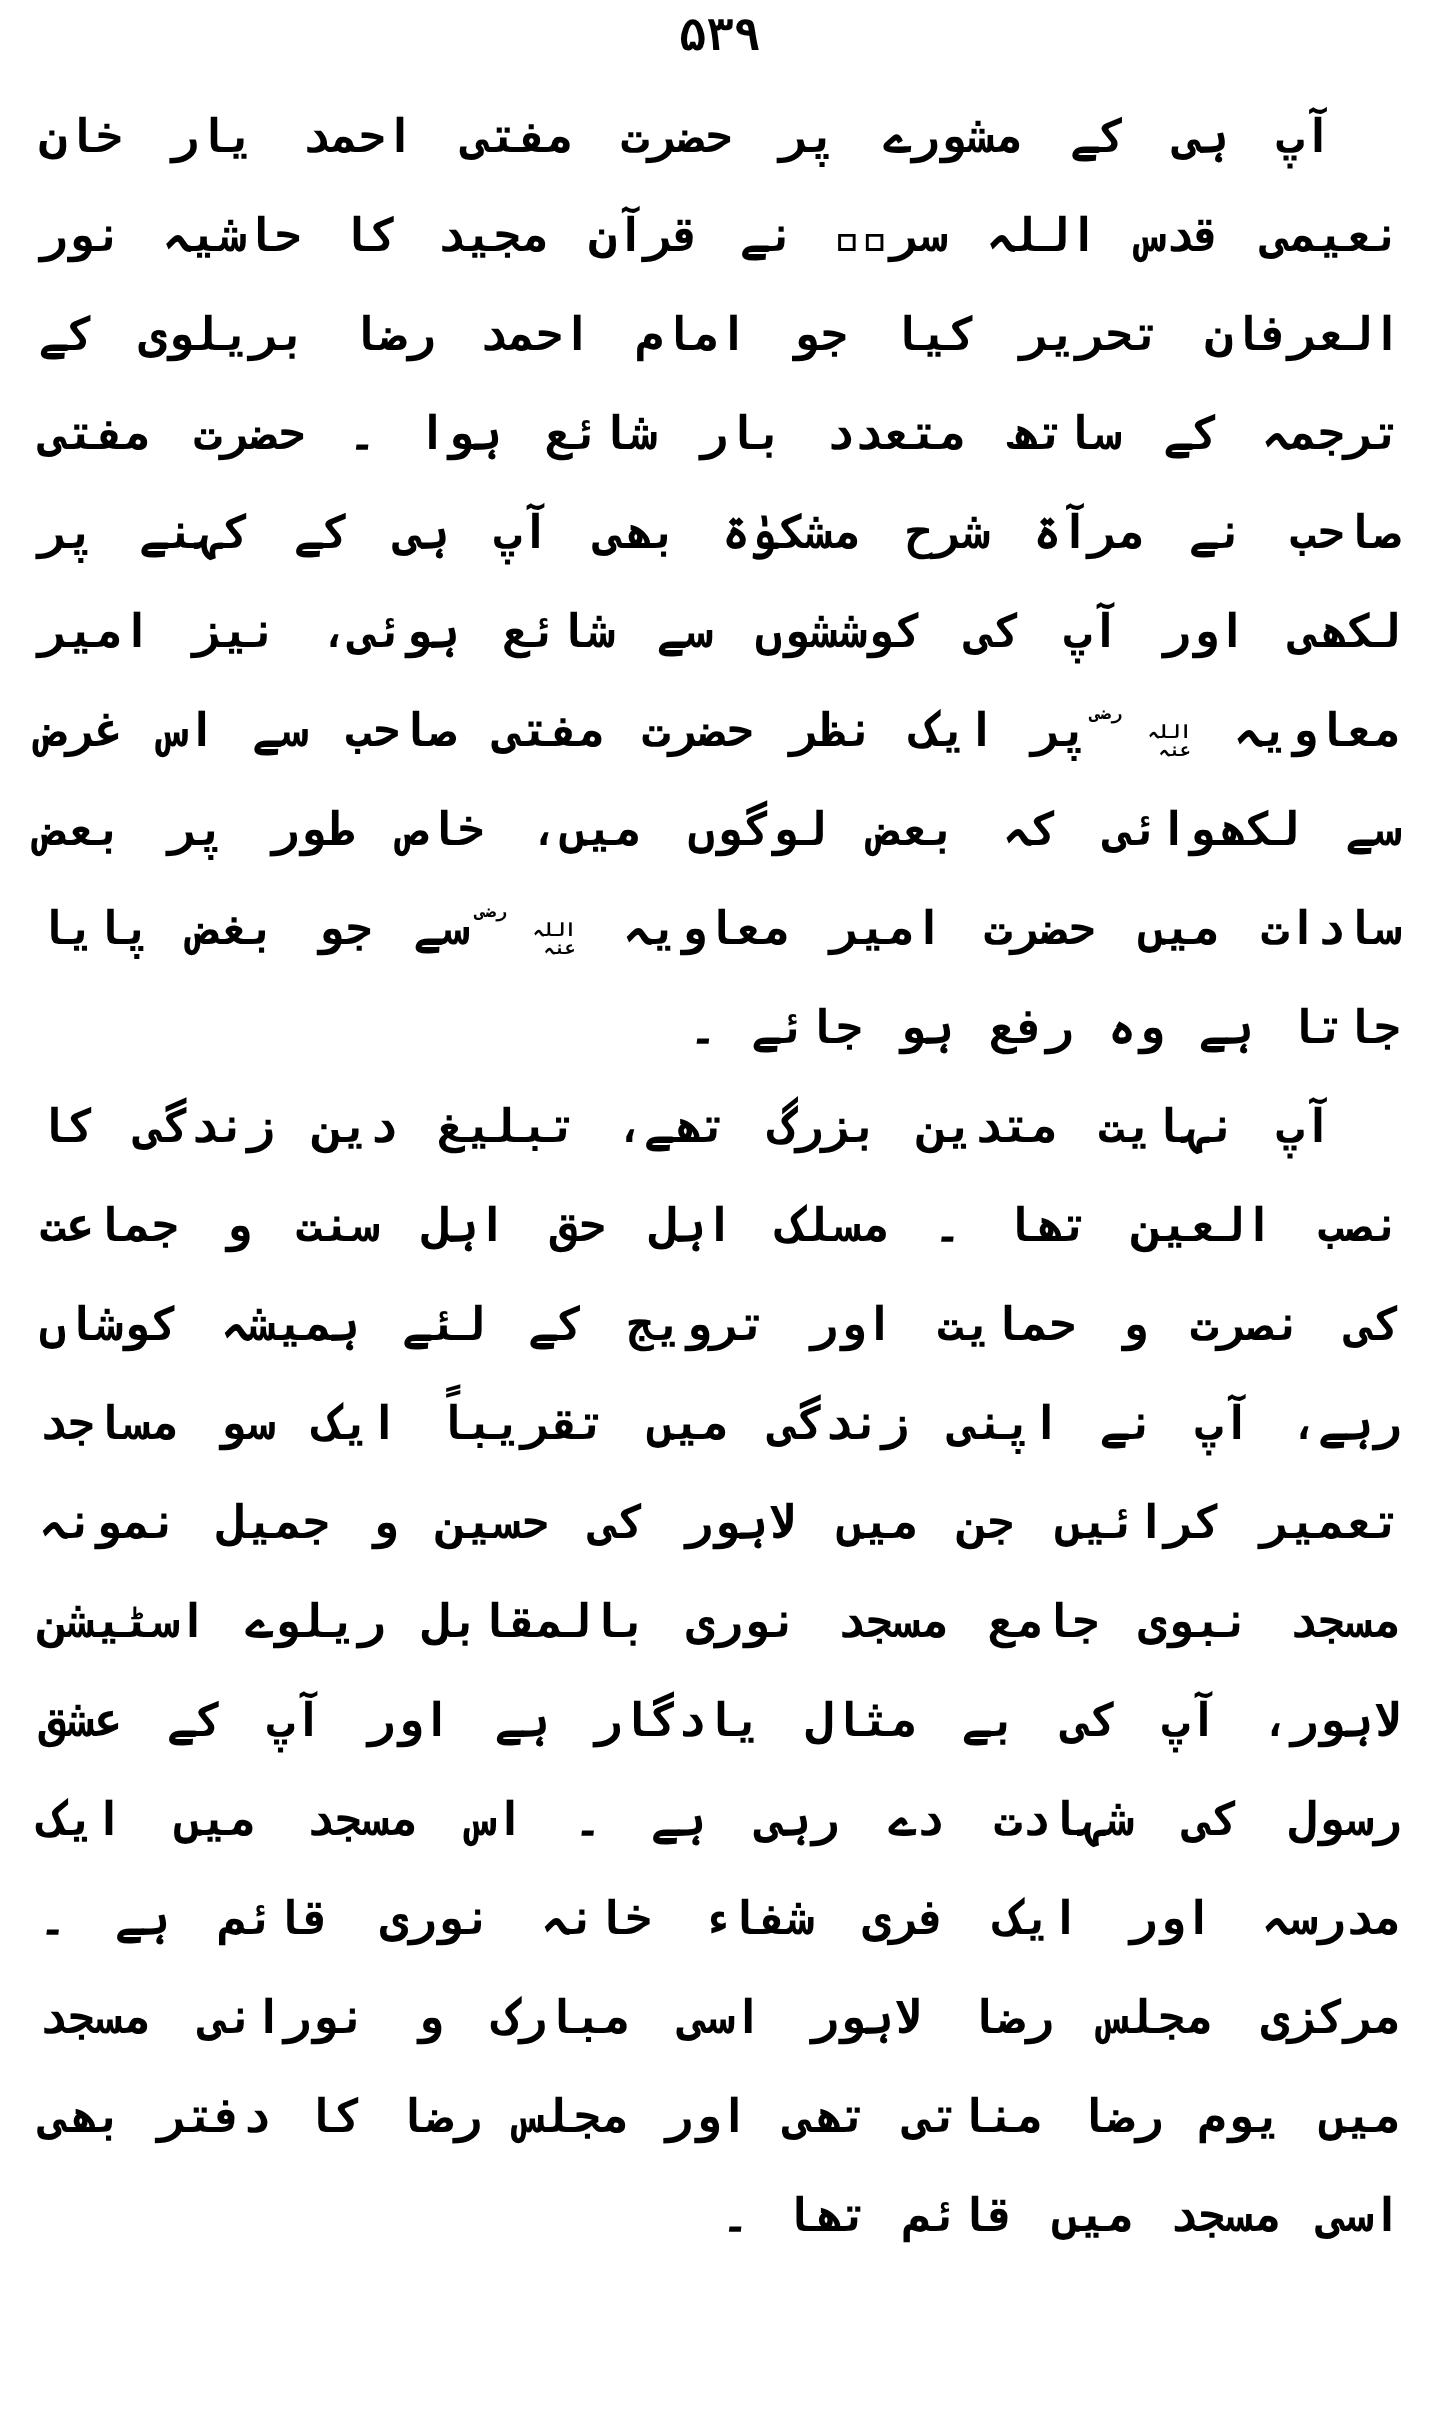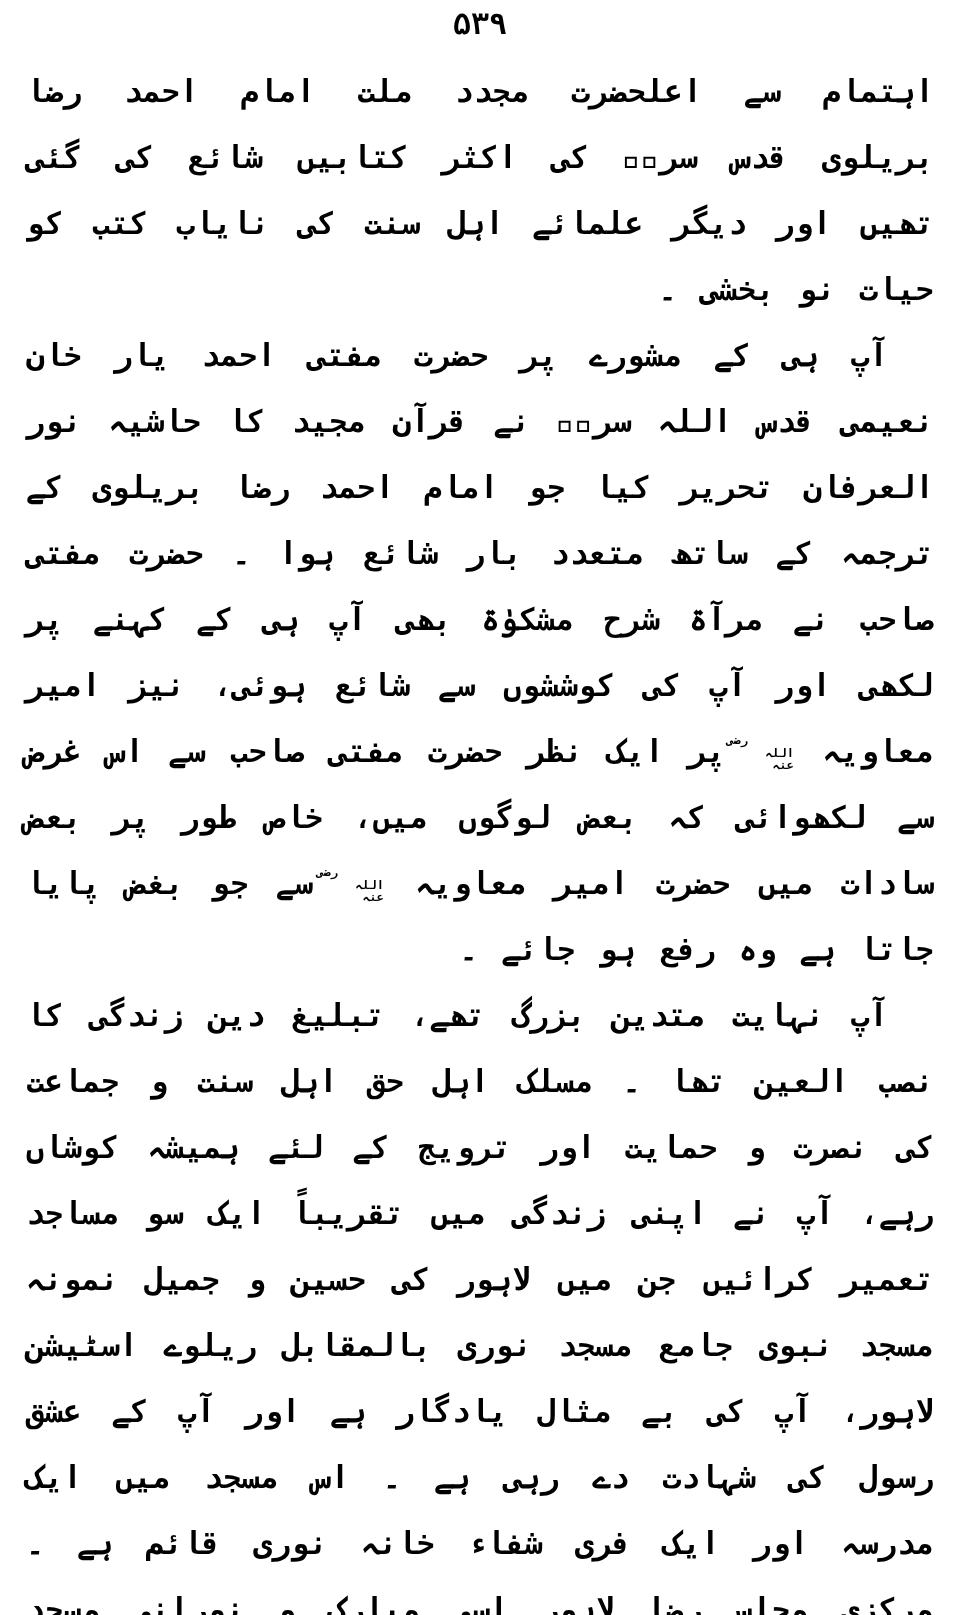--- a/index.html
+++ b/index.html
@@ -54,21 +54,20 @@
   }
 </style>
 </head>
 <body>
 
 <div class="page">
   <div class="page-number">۵۳۹</div>
 
   <div class="content">
 
-    <p class="para">اہتمام سے اعلحضرت مجدد ملت امام احمد رضا بریلوی قدس سرہٗ کی اکثر کتابیں شائع کی گئی تھیں اور دیگر علمائے اہل سنت کی نایاب کتب کو حیات نو بخشی ۔</p>
 
     <p class="para indent">
       <span>آپ ہی کے مشورے پر حضرت مفتی احمد یار خان نعیمی قدس اللہ سرہٗ نے قرآن مجید کا حاشیہ نور العرفان تحریر کیا جو امام احمد رضا بریلوی کے ترجمہ کے ساتھ متعدد بار شائع ہوا ۔ حضرت مفتی صاحب نے مرآۃ شرح مشکوٰۃ بھی آپ ہی کے کہنے پر لکھی اور آپ کی کوششوں سے شائع ہوئی، نیز امیر معاویہ</span>
       <span class="stamp">رضی اللہ عنہ</span>
       <span>پر ایک نظر حضرت مفتی صاحب سے اس غرض سے لکھوائی کہ بعض لوگوں میں، خاص طور پر بعض سادات میں حضرت امیر معاویہ</span>
       <span class="stamp">رضی اللہ عنہ</span>
       <span>سے جو بغض پایا جاتا ہے وہ رفع ہو جائے ۔</span>
     </p>
 
     <p class="para indent">آپ نہایت متدین بزرگ تھے، تبلیغ دین زندگی کا نصب العین تھا ۔ مسلک اہل حق اہل سنت و جماعت کی نصرت و حمایت اور ترویج کے لئے ہمیشہ کوشاں رہے، آپ نے اپنی زندگی میں تقریباً ایک سو مساجد تعمیر کرائیں جن میں لاہور کی حسین و جمیل نمونہ مسجد نبوی جامع مسجد نوری بالمقابل ریلوے اسٹیشن لاہور، آپ کی بے مثال یادگار ہے اور آپ کے عشق رسول کی شہادت دے رہی ہے ۔ اس مسجد میں ایک مدرسہ اور ایک فری شفاء خانہ نوری قائم ہے ۔ مرکزی مجلس رضا لاہور اسی مبارک و نورانی مسجد میں یوم رضا مناتی تھی اور مجلس رضا کا دفتر بھی اسی مسجد میں قائم تھا ۔</p>

